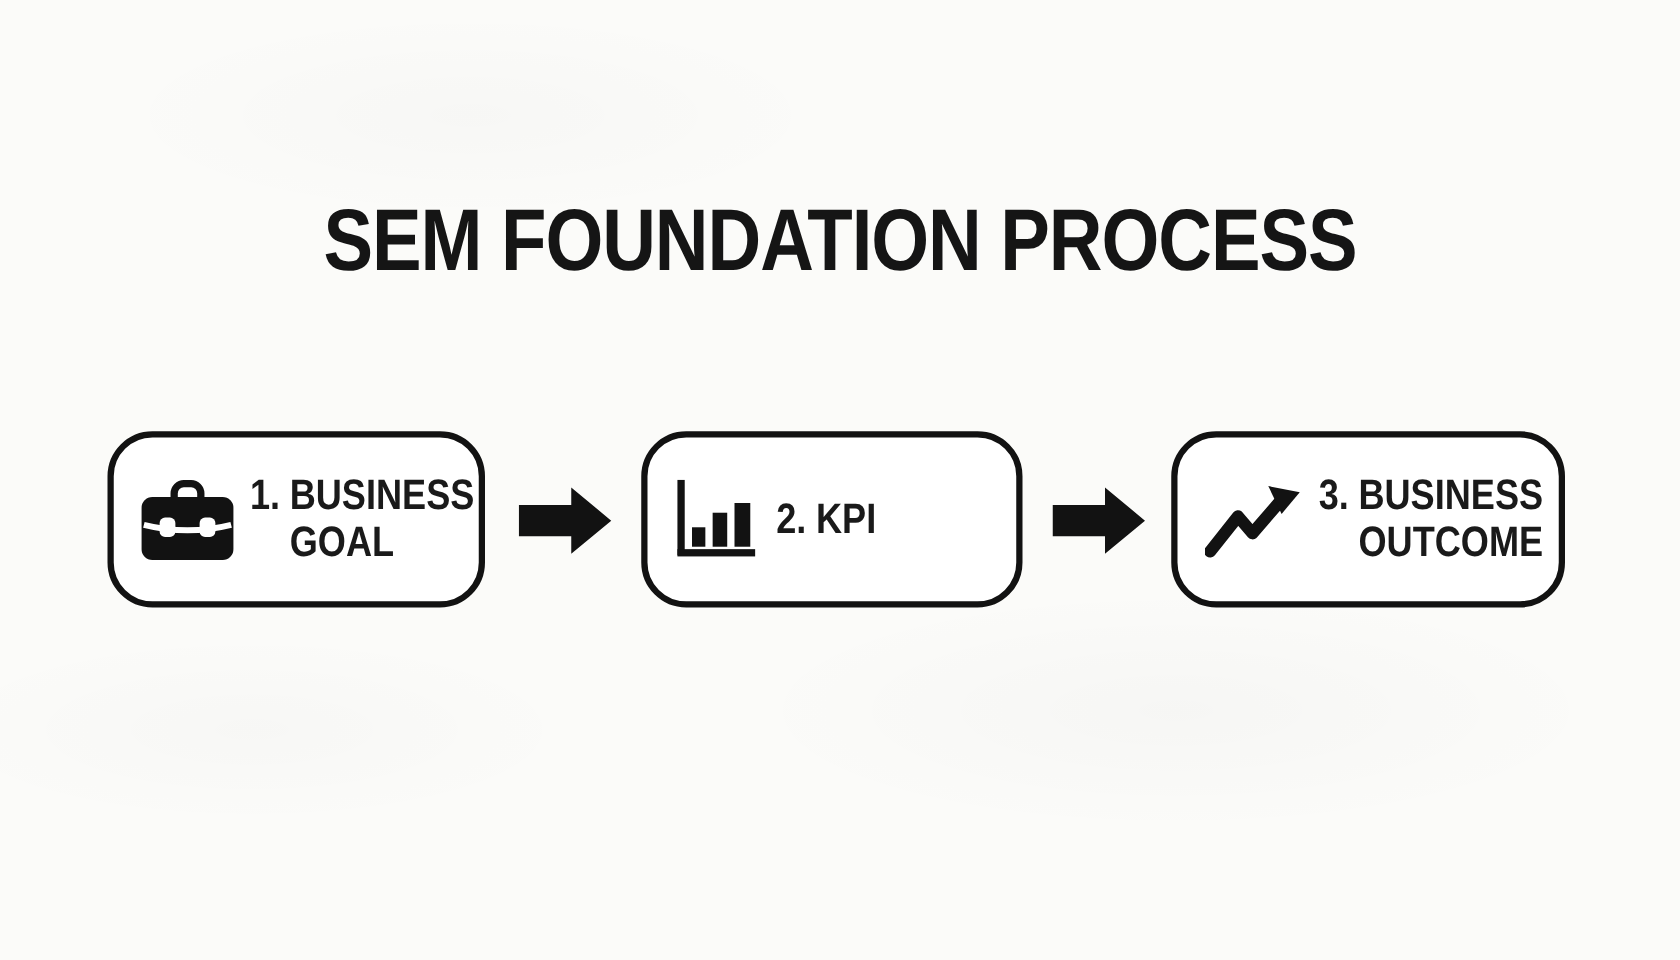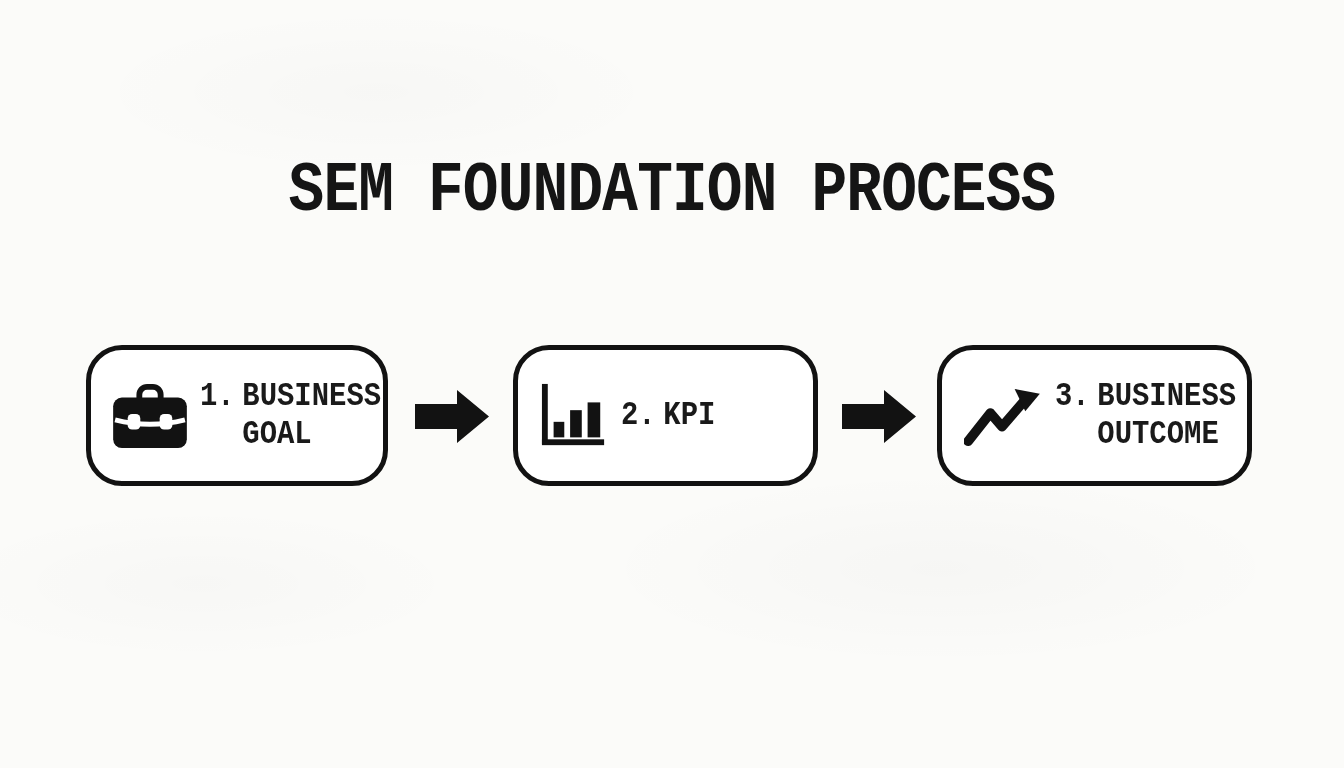--- a/index.html
+++ b/index.html
@@ -10,21 +10,21 @@
   .canvas {
     position: relative;
     width: 1344px;
     height: 768px;
     background:
       radial-gradient(ellipse 420px 120px at 28% 12%, rgba(0,0,0,0.015), transparent 70%),
       radial-gradient(ellipse 500px 140px at 70% 74%, rgba(0,0,0,0.018), transparent 70%),
       radial-gradient(ellipse 380px 110px at 15% 76%, rgba(0,0,0,0.015), transparent 70%),
       #fbfbf9;
     overflow: hidden;
-    font-family: Liberation Mono, monospace;
+    font-family: Liberation Sans, sans-serif;
     color: #151515;
   }
   .title {
     position: absolute;
     left: 0;
     right: 0;
     top: 152px;
     text-align: center;
     font-size: 70px;
     font-weight: bold;

